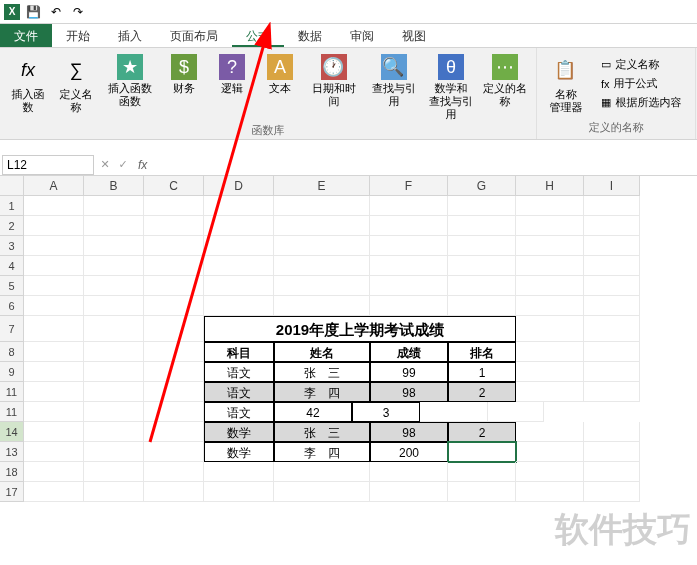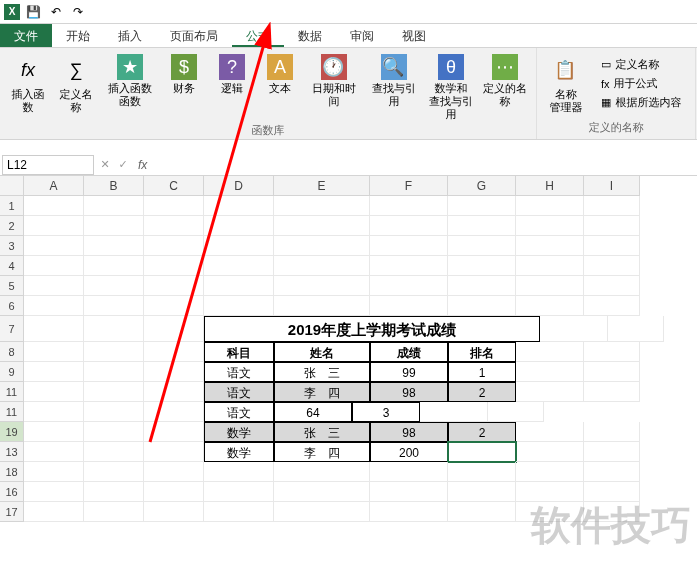--- a/index.html
+++ b/index.html
@@ -34,21 +34,21 @@
 .rowhdr.sel { background: #d3e5cc; }
 .cell { border-right: 1px solid #e8e8e8; border-bottom: 1px solid #e8e8e8; height: 20px; line-height: 20px; font-size: 12px; text-align: center; overflow: hidden; }
 .row.tall { height: 26px; }
 .row.tall .cell, .row.tall .rowhdr { height: 26px; line-height: 26px; }
 .tbl-cell { border: 1px solid #000 !important; background: #fff; }
 .tbl-title { font-weight: bold; font-size: 15px; }
 .tbl-hdr { font-weight: bold; }
 .tbl-shade { background: #d9d9d9 !important; }
 .sel-cell { outline: 2px solid #217346; outline-offset: -1px; }
 .arrow { position: absolute; top: 22px; left: 120px; width: 170px; height: 430px; pointer-events: none; z-index: 100; }
-.watermark { position: absolute; bottom: 12px; right: 6px; font-size: 40px; color: rgba(120,120,120,0.35); font-weight: bold; z-index: 200; }
+.watermark { position: absolute; bottom: 12px; right: 6px; font-size: 34px; color: rgba(120,120,120,0.35); font-weight: bold; z-index: 200; }
 .corner { width:24px; background:#f3f3f3; border-right:1px solid #d4d4d4; border-bottom:1px solid #d4d4d4; height:20px; display:inline-block; }
 </style>
 </head>
 <body>
 
 <div class="titlebar">
   <div class="qat">
     <span class="qat-icon" style="background:#217346;color:#fff;font-size:10px;font-weight:bold">X</span>
     <span class="qat-icon">💾</span>
     <span class="qat-icon">↶</span>
@@ -235,21 +235,21 @@
         <div class="cell" style="width: 78px;"></div>
         <div class="cell" style="width: 68px;"></div>
         <div class="cell" style="width: 68px;"></div>
         <div class="cell" style="width: 56px;"></div>
       </div>
       <div class="row tall">
         <div class="rowhdr">7</div>
         <div class="cell" style="width: 60px;"></div>
         <div class="cell" style="width: 60px;"></div>
         <div class="cell" style="width: 60px;"></div>
-        <div class="cell tbl-cell tbl-title" style="width: 336px;">2019年度上学期考试成绩</div>
+        <div class="cell tbl-cell tbl-title" style="width: 312px;">2019年度上学期考试成绩</div>
         <div class="cell" style="width: 68px;"></div>
         <div class="cell" style="width: 56px;"></div>
       </div>
       <div class="row">
         <div class="rowhdr">8</div>
         <div class="cell" style="width: 60px;"></div>
         <div class="cell" style="width: 60px;"></div>
         <div class="cell" style="width: 60px;"></div>
         <div class="cell tbl-cell tbl-hdr" style="width: 70px;">科目</div>
         <div class="cell tbl-cell tbl-hdr" style="width: 96px;">姓名</div>
@@ -281,27 +281,27 @@
         <div class="cell tbl-cell tbl-shade" style="width: 68px;">2</div>
         <div class="cell" style="width: 68px;"></div>
         <div class="cell" style="width: 56px;"></div>
       </div>
       <div class="row">
         <div class="rowhdr">11</div>
         <div class="cell" style="width: 60px;"></div>
         <div class="cell" style="width: 60px;"></div>
         <div class="cell" style="width: 60px;"></div>
         <div class="cell tbl-cell" style="width: 70px;">语文</div>
-        <div class="cell tbl-cell" style="width: 78px;">64</div>
+        <div class="cell tbl-cell" style="width: 78px;">42</div>
         <div class="cell tbl-cell" style="width: 68px;">3</div>
         <div class="cell" style="width: 68px;"></div>
         <div class="cell" style="width: 56px;"></div>
       </div>
       <div class="row">
-        <div class="rowhdr sel">19</div>
+        <div class="rowhdr sel">14</div>
         <div class="cell" style="width: 60px;"></div>
         <div class="cell" style="width: 60px;"></div>
         <div class="cell" style="width: 60px;"></div>
         <div class="cell tbl-cell tbl-shade" style="width: 70px;">数学</div>
         <div class="cell tbl-cell tbl-shade" style="width: 96px;">张　三</div>
         <div class="cell tbl-cell tbl-shade" style="width: 78px;">98</div>
         <div class="cell tbl-cell tbl-shade" style="width: 68px;">2</div>
         <div class="cell" style="width: 68px;"></div>
         <div class="cell" style="width: 56px;"></div>
       </div>
@@ -312,32 +312,20 @@
         <div class="cell" style="width: 60px;"></div>
         <div class="cell tbl-cell" style="width: 70px;">数学</div>
         <div class="cell tbl-cell" style="width: 96px;">李　四</div>
         <div class="cell tbl-cell" style="width: 78px;">200</div>
         <div class="cell tbl-cell sel-cell" style="width: 68px;"></div>
         <div class="cell" style="width: 68px;"></div>
         <div class="cell" style="width: 56px;"></div>
       </div>
       <div class="row">
         <div class="rowhdr">18</div>
-        <div class="cell" style="width: 60px;"></div>
-        <div class="cell" style="width: 60px;"></div>
-        <div class="cell" style="width: 60px;"></div>
-        <div class="cell" style="width: 70px;"></div>
-        <div class="cell" style="width: 96px;"></div>
-        <div class="cell" style="width: 78px;"></div>
-        <div class="cell" style="width: 68px;"></div>
-        <div class="cell" style="width: 68px;"></div>
-        <div class="cell" style="width: 56px;"></div>
-      </div>
-      <div class="row">
-        <div class="rowhdr">16</div>
         <div class="cell" style="width: 60px;"></div>
         <div class="cell" style="width: 60px;"></div>
         <div class="cell" style="width: 60px;"></div>
         <div class="cell" style="width: 70px;"></div>
         <div class="cell" style="width: 96px;"></div>
         <div class="cell" style="width: 78px;"></div>
         <div class="cell" style="width: 68px;"></div>
         <div class="cell" style="width: 68px;"></div>
         <div class="cell" style="width: 56px;"></div>
       </div>

